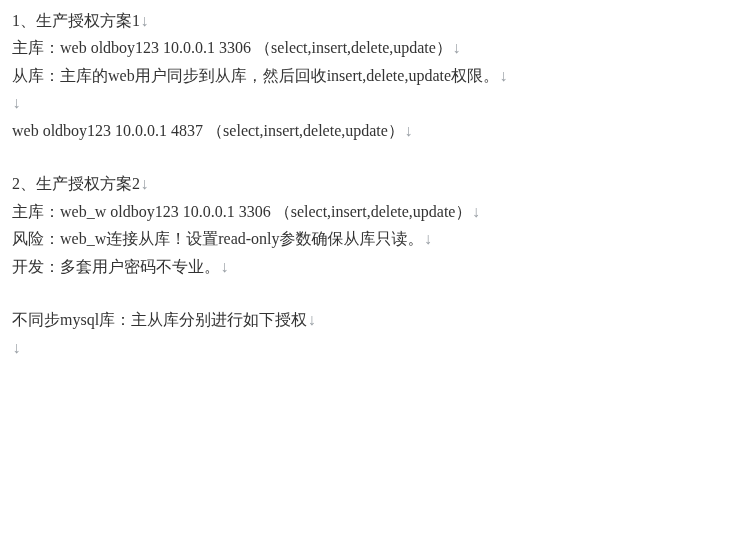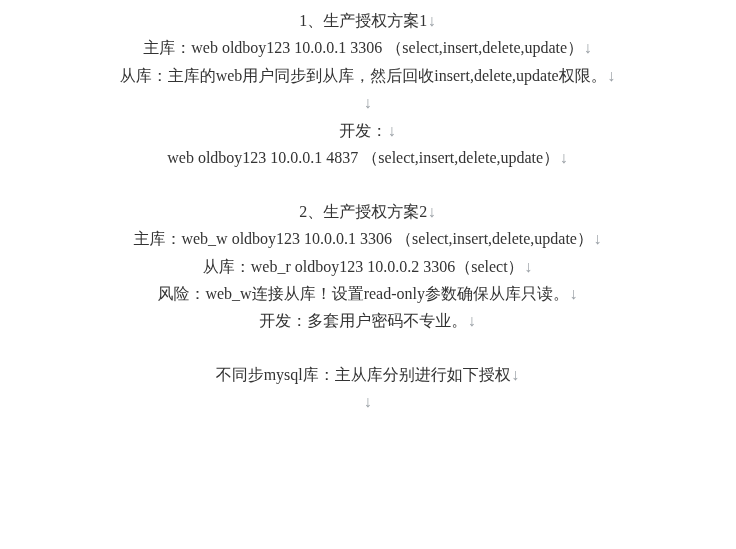--- a/index.html
+++ b/index.html
@@ -7,35 +7,33 @@
     padding: 8px 12px;
     font-family: "SimSun", "宋体", serif;
     font-size: 16px;
     line-height: 1.65;
     color: #333;
     background: #fff;
     width: 736px;
     box-sizing: border-box;
     position: relative;
   }
-  .line { white-space: pre-wrap; text-align: center; }
+  .line { white-space: pre-wrap; }
   .ret  { color: #9aa0a6; font-family: "Courier New", monospace; }
 </style>
 </head>
 <body>
 
 <div id="doc">
     <div class="line"><span>1、生产授权方案1</span><span class="ret">↓</span></div>
     <div class="line"><span>主库：web oldboy123 10.0.0.1 3306 （select,insert,delete,update）</span><span class="ret">↓</span></div>
     <div class="line"><span>从库：主库的web用户同步到从库，然后回收insert,delete,update权限。</span><span class="ret">↓</span></div>
     <div class="line"><span></span><span class="ret">↓</span></div>
-    <div class="line"><span>开发：</span><span class="ret">↓</span></div>
     <div class="line"><span>web oldboy123 10.0.0.1 4837 （select,insert,delete,update）</span><span class="ret">↓</span></div>
     <div class="line">&nbsp;</div>
     <div class="line"><span>2、生产授权方案2</span><span class="ret">↓</span></div>
     <div class="line"><span>主库：web_w oldboy123 10.0.0.1 3306 （select,insert,delete,update）</span><span class="ret">↓</span></div>
-    <div class="line"><span>从库：web_r oldboy123 10.0.0.2 3306（select）</span><span class="ret">↓</span></div>
     <div class="line"><span>风险：web_w连接从库！设置read-only参数确保从库只读。</span><span class="ret">↓</span></div>
     <div class="line"><span>开发：多套用户密码不专业。</span><span class="ret">↓</span></div>
     <div class="line">&nbsp;</div>
     <div class="line"><span>不同步mysql库：主从库分别进行如下授权</span><span class="ret">↓</span></div>
     <div class="line"><span></span><span class="ret">↓</span></div>
   </div>
 
 </body></html>

